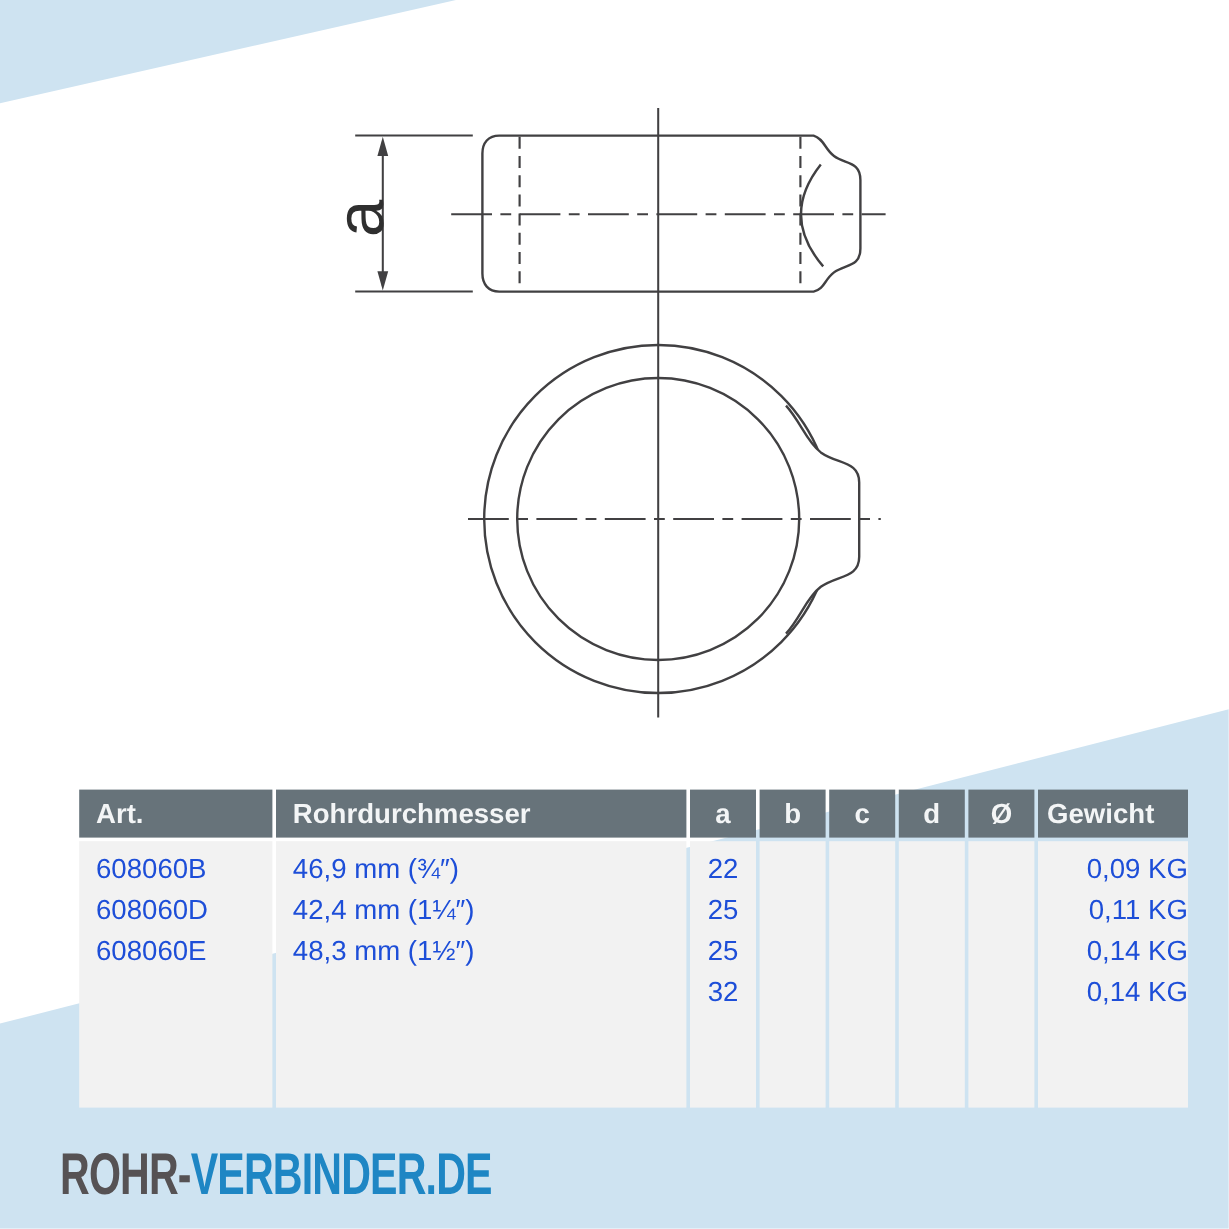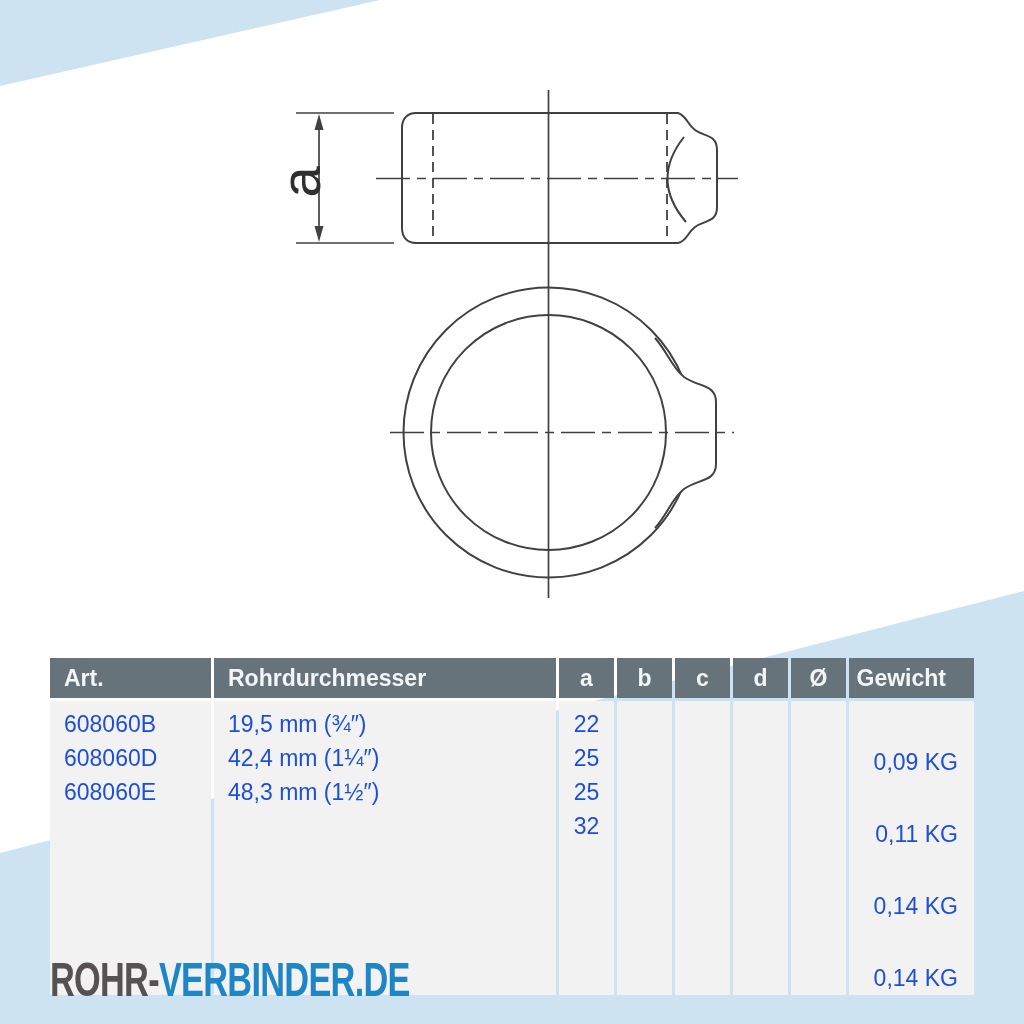--- a/index.html
+++ b/index.html
@@ -3,42 +3,42 @@
 <meta charset="utf-8">
 <style>
   html,body{margin:0;padding:0;}
   body{
     width:1024px;height:1024px;position:relative;overflow:hidden;
     background:#ffffff;font-family:"Liberation Sans",sans-serif;
   }
   .bg-svg{position:absolute;left:0;top:0;width:1024px;height:1024px;}
 
   
-  .spec-table{position:absolute;left:50px;top:658px;width:924px;height:265px;}
+  .spec-table{position:absolute;left:66px;top:658px;width:924px;height:265px;}
   .thead,.tbody{
     display:grid;
     grid-template-columns:161px 342px 55px 55px 55px 55px 55px 125px;
     column-gap:3px;
   }
   .thead{height:40px;}
   .hc{
     background:#67737a;color:#f3f5f6;font-size:23px;font-weight:700;
     display:flex;align-items:center;padding-left:14px;box-sizing:border-box;
     white-space:nowrap;overflow:hidden;
   }
   .hc.center{justify-content:center;padding-left:0;}
   .hc.right{justify-content:flex-end;padding-left:0;padding-right:28px;}
   .tbody{margin-top:3px;height:222px;}
   .col{background:#f2f2f2;padding-top:6px;box-sizing:border-box;}
   .cell{
     height:34px;line-height:34px;font-size:23px;color:#1d4ed8;
     padding-left:14px;white-space:nowrap;overflow:visible;
   }
   .col.center .cell{padding-left:0;text-align:center;}
-  .col.right .cell{padding-left:0;padding-right:16px;text-align:right;margin-top:38px;}
+  .col.right .cell{padding-left:0;text-align:right;}
 
   
   .logo{
     position:absolute;left:50px;top:951px;
     font-size:49px;font-weight:700;letter-spacing:-1px;white-space:nowrap;
     transform:scaleX(0.70);transform-origin:left top;line-height:1.15;
   }
   .logo .p1{color:#565254;}
   .logo .p2{color:#1e86c4;}
 </style>
@@ -117,21 +117,21 @@
     <div class="hc center">Ø</div>
     <div class="hc right">Gewicht</div>
   </div>
   <div class="tbody">
     <div class="col">
       <div class="cell">608060B</div>
       <div class="cell">608060D</div>
       <div class="cell">608060E</div>
     </div>
     <div class="col">
-      <div class="cell">19,5 mm (¾″)</div>
+      <div class="cell">46,9 mm (¾″)</div>
       <div class="cell">42,4 mm (1¼″)</div>
       <div class="cell">48,3 mm (1½″)</div>
     </div>
     <div class="col center">
       <div class="cell">22</div>
       <div class="cell">25</div>
       <div class="cell">25</div>
       <div class="cell">32</div>
     </div>
     <div class="col center">

